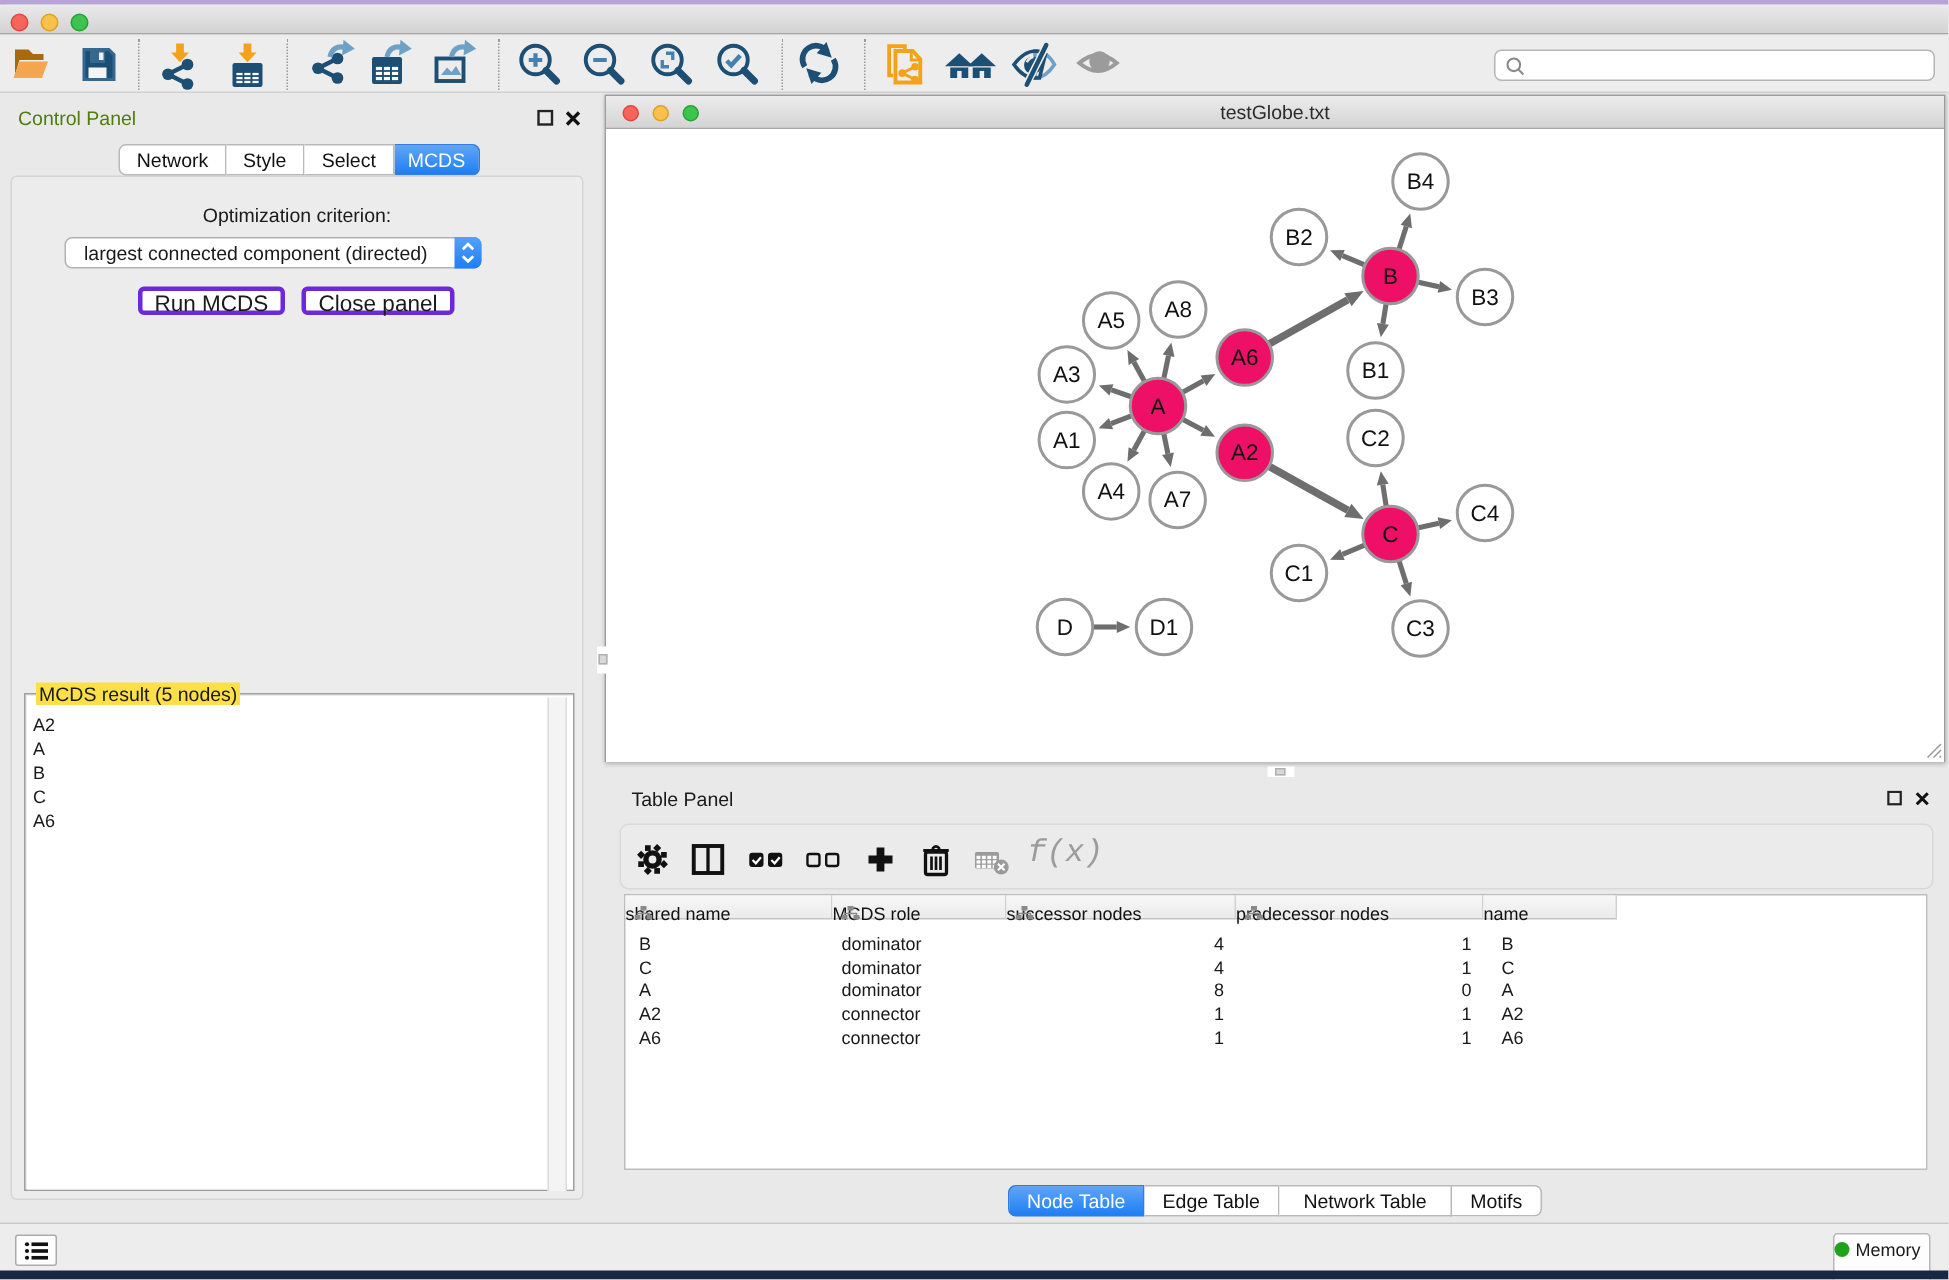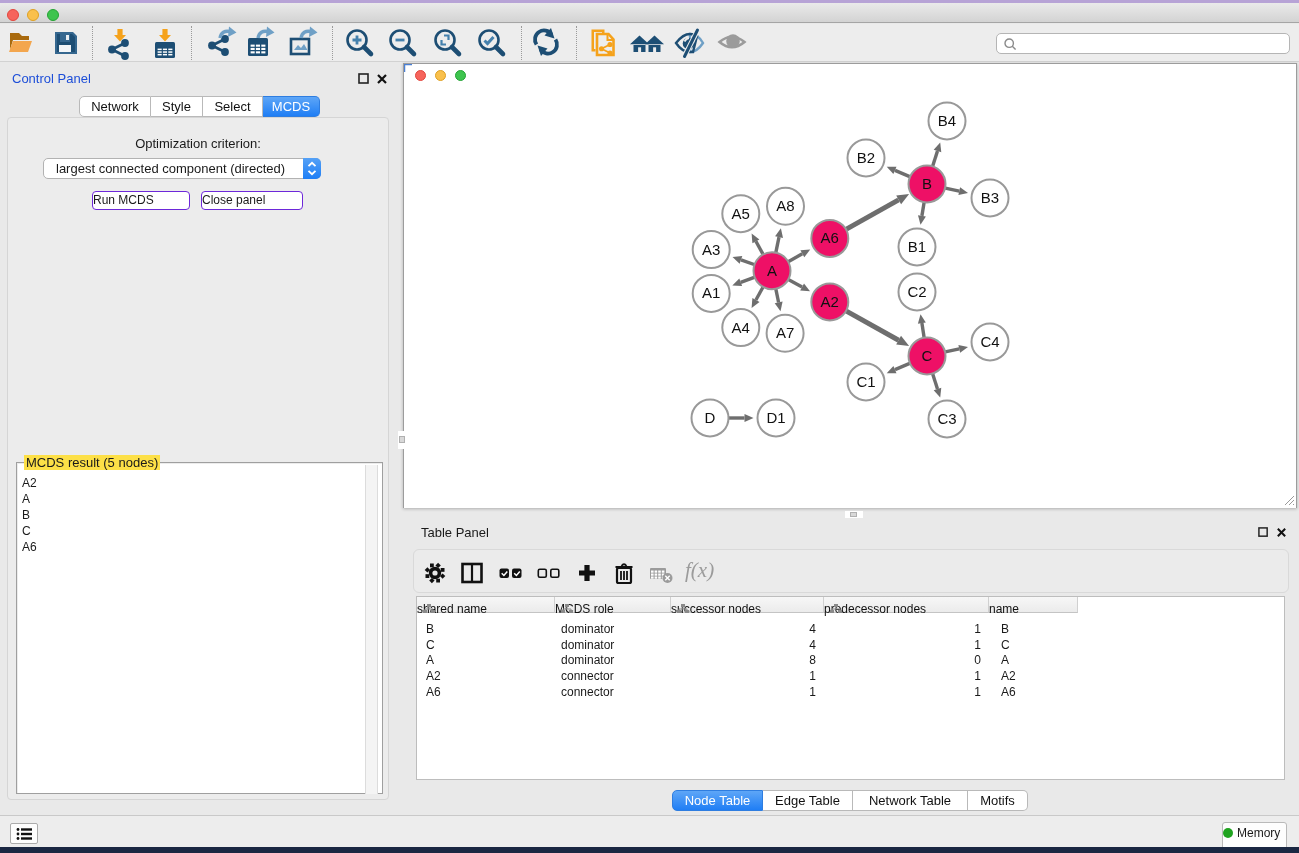--- a/index.html
+++ b/index.html
@@ -5,33 +5,33 @@
 body{font-family:"Liberation Sans",sans-serif;background:#e9e9e9;position:relative;font-size:13px;color:#1a1a1a}
 .abs{position:absolute}
 #topstrip{left:0;top:0;width:1299px;height:3px;background:#b7a3d6}
 #titlebar{left:0;top:3px;width:1299px;height:20px;background:linear-gradient(#eaeaea,#d3d3d3);border-bottom:1px solid #a5a5a5;border-radius:5px 5px 0 0}
 .light{width:12px;height:12px;border-radius:50%;top:6px}
 #titlebar .t{width:100%;text-align:center;top:3px;font-size:13px;color:#3c3c3c}
 #toolbar{left:0;top:24px;width:1299px;height:38px;background:#ededed;border-bottom:1px solid #d2d2d2}
 .sep{top:26px;height:34px;border-left:1px dotted #9a9a9a;width:0}
 #search{left:996px;top:33px;width:294px;height:21px;background:#fff;border:1px solid #b5b5b5;border-radius:5px}
 
-#cp-title{left:12px;top:71px;font-size:13px;color:#1d4ed8}
+#cp-title{left:12px;top:71px;font-size:13px;color:#4d7c0f}
 .wbtn{top:73px;color:#222}
 #cp-tabs{left:79px;top:96px;height:21px}
 .tab{float:left;height:21px;border:1px solid #b9b9b9;border-left:none;background:#fff;text-align:center;line-height:20px;font-size:13px;color:#111}
 .tab.first{border-left:1px solid #b9b9b9;border-radius:5px 0 0 5px}
 .tab.last{border-radius:0 5px 5px 0}
 .tab.sel{background:linear-gradient(#5ea6f7,#1f7ef5);color:#fff;border-color:#2e7de0}
 #cp-panel{left:7px;top:117px;width:382px;height:683px;background:#ececec;border:1px solid #d5d5d5;border-radius:4px}
 #optlab{left:0;top:136px;width:396px;text-align:center;font-size:13px}
 #combo{left:43px;top:158px;width:278px;height:21px;background:#fff;border:1px solid #b2b2b2;border-radius:5px}
 #combo .txt{left:12px;top:2px;font-size:13px}
 #combo .step{right:-1px;top:-1px;width:18px;height:21px;background:linear-gradient(#55a1f6,#1d7ef6);border-radius:0 5px 5px 0}
-.btn{top:191px;height:19px;background:#fff;border:1px solid #6d28d9;border-radius:4px;line-height:17px;font-size:12px}
+.btn{top:191px;height:19px;background:#fff;border:3px solid #6d28d9;border-radius:4px;text-align:center;line-height:17px;font-size:15px}
 #grp{left:16px;top:462px;width:367px;height:332px;border:1px solid #9f9f9f}
 #grp .lab{left:7px;top:-8px;background:#fde047;padding:0 2px;font-size:13px}
 #grp .list{left:1px;top:1px;width:364px;height:329px;background:#fff;font-size:12px;padding:11px 0 0 4px;line-height:16px}
 #grp .sb{right:4px;top:1px;width:13px;height:329px;background:#f4f4f4;border-left:1px solid #dcdcdc;border-right:1px solid #dcdcdc}
 
 #gwin{left:403px;top:63px;width:894px;height:445px;background:#fff;border:1px solid #9c9c9c;box-shadow:0 1px 3px rgba(0,0,0,.25)}
 #gtitle{left:0;top:0;width:892px;height:22px;background:linear-gradient(#ececec,#d4d4d4);border-bottom:1px solid #a8a8a8;text-align:center;line-height:21px;font-size:13px;color:#2b2b2b}
 #gcanvas{left:0;top:23px;width:892px;height:421px;background:#fff}
 
 #tp-title{left:421px;top:525px;font-size:13px}
@@ -210,20 +210,21 @@
 <div class="abs btn" style="left:92px;width:98px">Run MCDS</div>
 <div class="abs btn" style="left:201px;width:102px">Close panel</div>
 <div class="abs" id="grp">
  <div class="abs list">A2<br>A<br>B<br>C<br>A6<div class="abs sb"></div></div>
  <div class="abs lab">MCDS result (5 nodes)</div>
 </div>
 <div class="abs" id="gwin">
     <svg class="abs" style="left:0;top:0" width="8" height="8" viewBox="0 0 8 8">
       <path d="M0 8 V0 H8" fill="none" stroke="#4a7fd4" stroke-width="2.5"></path>
     </svg>
+ <div class="abs" id="gtitle">testGlobe.txt</div>
  <div class="abs light" style="left:11px;top:6px;width:11px;height:11px;background:#f6645c;border:1px solid #e2463d"></div>
  <div class="abs light" style="left:31px;top:6px;width:11px;height:11px;background:#f9c04c;border:1px solid #dfa023"></div>
  <div class="abs light" style="left:51px;top:6px;width:11px;height:11px;background:#3ec44e;border:1px solid #24a334"></div>
  <div class="abs" id="gcanvas">
 <svg width="893" height="421" viewBox="0 0 893 421" font-family="Liberation Sans, sans-serif">
         <line x1="359.6" y1="168.3" x2="351.9" y2="154.3" stroke="#6e6e6e" stroke-width="3.4"></line>
         <path d="M347.6 146.4 L355.4 152.4 L348.4 156.3 Z" fill="#6e6e6e"></path>
         <line x1="371.6" y1="166.6" x2="375.0" y2="150.1" stroke="#6e6e6e" stroke-width="3.4"></line>
         <path d="M376.9 141.3 L379.0 151.0 L371.1 149.3 Z" fill="#6e6e6e"></path>
         <line x1="351.5" y1="178.0" x2="337.0" y2="172.9" stroke="#6e6e6e" stroke-width="3.4"></line>
@@ -425,12 +426,12 @@
     <rect x="6.6" y="13.5" width="2.6" height="2.2" fill="#fff"></rect>
     <rect x="10.2" y="13.5" width="2.6" height="2.2" fill="#fff"></rect>
     <rect x="13.8" y="13.5" width="2.6" height="2.2" fill="#fff"></rect>
     <rect x="3.0" y="16.5" width="2.6" height="2.2" fill="#fff"></rect>
     <rect x="6.6" y="16.5" width="2.6" height="2.2" fill="#fff"></rect>
     <rect x="10.2" y="16.5" width="2.6" height="2.2" fill="#fff"></rect>
     <rect x="13.8" y="16.5" width="2.6" height="2.2" fill="#fff"></rect>
     <circle cx="19.5" cy="18" r="5" fill="#9b9b9b"></circle>
     <path d="M17.3 15.8 l4.4 4.4 M21.7 15.8 l-4.4 4.4" stroke="#fff" stroke-width="1.4"></path>
   </svg>
-<div class="abs" style="left:685px;top:558px;font-family:Liberation Serif, serif;font-style:italic;font-size:21px;color:#9b9b9b">f(x)</div>
+<div class="abs" style="left:685px;top:558px;font-family:Liberation Mono, monospace;font-style:italic;font-size:21px;color:#9b9b9b">f(x)</div>
 </body></html>

